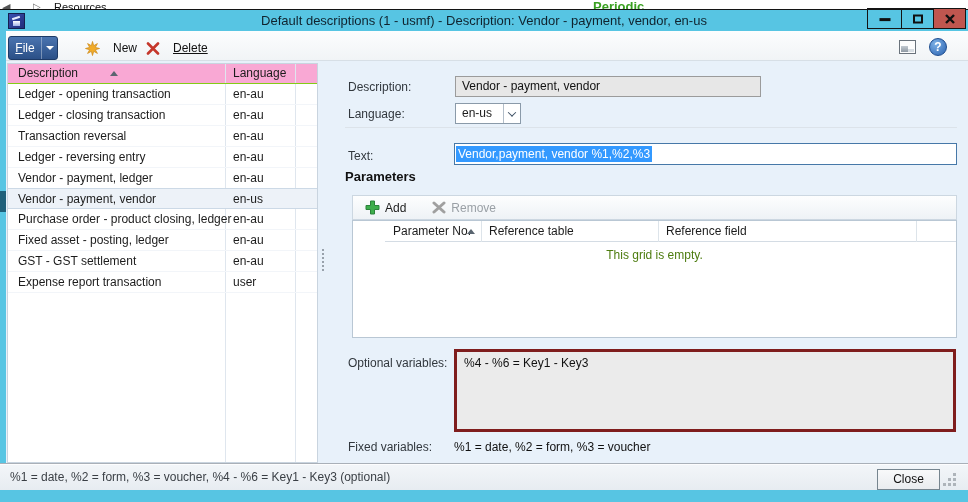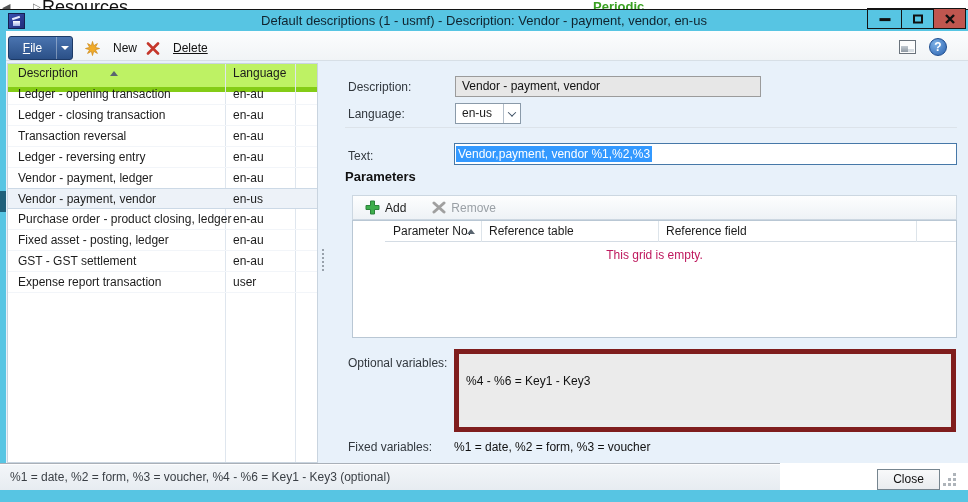--- a/index.html
+++ b/index.html
@@ -5,21 +5,21 @@
   * { margin:0; padding:0; box-sizing:border-box; }
   html,body { width:968px; height:502px; }
   body { font-family:"Liberation Sans","DejaVu Sans",sans-serif; font-size:12px; color:#1c1c1c; background:#fff; }
   .screen { position:relative; width:968px; height:502px; overflow:hidden; background:#fff; }
 
   
   .bg-strip { position:absolute; left:0; top:0; width:968px; height:10px; background:#fff; overflow:hidden; }
   .bg-strip .frag { position:absolute; top:0; line-height:14px; white-space:nowrap; }
   .frag-back { left:2px; color:#555; font-size:11px; }
   .frag-tri { left:33px; color:#777; font-size:10px; }
-  .frag-res { left:42px; color:#111; font-size:18px; }
+  .frag-res { left:54px; color:#111; font-size:11px; }
   .frag-per { left:593px; color:#3aa021; font-size:13px; font-weight:bold; }
 
   
   .titlebar { position:absolute; left:0; top:9px; width:968px; height:22px; background:#57c5e3; border-top:1px solid #141414; }
   .title-text { position:absolute; left:0; right:0; top:0; height:21px; line-height:21px; text-align:center; font-size:13px; color:#10232e; }
   .app-icon { position:absolute; left:8px; top:3px; width:17px; height:16px; background:linear-gradient(135deg,#3a4fb0,#202f7a); border:1px solid #15204f; }
   .app-icon i { position:absolute; display:block; background:#e8ecff; }
   .app-icon .m1 { left:3px; top:3px; width:8px; height:2px; transform:rotate(-18deg); }
   .app-icon .m2 { left:4px; top:7px; width:7px; height:5px; background:linear-gradient(#fefefe,#9fb2e8); }
   .captions { position:absolute; left:867px; top:-2px; height:21px; display:flex; border:1px solid #141414; }
@@ -27,39 +27,39 @@
   .cap-btn:first-child { border-left:none; width:33px; }
   .cap-close { background:#c0564f; }
   .glyph-min { position:absolute; left:50%; top:50%; width:11px; height:3px; background:#101010; transform:translate(-50%,-30%); }
   .glyph-max { position:absolute; left:50%; top:50%; width:10px; height:9px; border:2px solid #101010; transform:translate(-50%,-50%); }
   .glyph-close { position:absolute; left:50%; top:50%; transform:translate(-50%,-50%); }
 
   .toolbar { position:absolute; left:0; top:31px; width:968px; height:30px; background:linear-gradient(#fcfdfe,#f1f4f6); border-bottom:1px solid #d7dfe6; }
   .left-border { position:absolute; left:0; top:31px; width:6px; height:432px; background:#57c5e3; z-index:5; }
   .bottom-strip { position:absolute; left:0; top:490px; width:968px; height:12px; background:#57c5e3; }
 
-  .file-btn { position:absolute; left:8px; top:5px; width:65px; height:24px; border:1px solid #1d3a66; border-radius:3px; background:linear-gradient(#4a74b0,#2b5087); color:#fff; display:flex; align-items:center; cursor:default; }
+  .file-btn { position:absolute; left:8px; top:5px; width:50px; height:24px; border:1px solid #1d3a66; border-radius:3px; background:linear-gradient(#4a74b0,#2b5087); color:#fff; display:flex; align-items:center; cursor:default; }
   .file-label { flex:1; text-align:center; font-size:12px; }
   .file-label::first-letter { text-decoration:underline; }
   .file-caret-box { width:16px; height:100%; display:flex; align-items:center; justify-content:center; border-left:1px solid rgba(255,255,255,.35); }
   .caret-down { width:0; height:0; border-left:4px solid transparent; border-right:4px solid transparent; border-top:4px solid #fff; }
 
   .tb-btn { position:absolute; top:6px; height:22px; display:flex; align-items:center; gap:13px; color:#111; }
   .tb-new { left:85px; } .tb-delete { left:146px;text-decoration:underline; }
   .panes-icon { position:absolute; left:899px; top:9px; width:17px; height:14px; border:1px solid #6a737c; background:#fdfdfd; }
   .panes-icon i { position:absolute; left:1px; bottom:1px; width:7px; height:6px; background:linear-gradient(#c3cad1,#8f99a3); }
   .panes-icon b { position:absolute; right:1px; bottom:1px; width:6px; height:3px; background:#d7dde2; }
   .help-icon { position:absolute; left:929px; top:7px; width:18px; height:18px; border-radius:50%; background:radial-gradient(circle at 35% 30%,#7db1e6,#2a62b0); border:1px solid #1c4c8f; color:#fff; font-weight:bold; font-size:12px; text-align:center; line-height:16px; }
 
   
   .content { position:absolute; left:6px; top:61px; width:962px; height:402px; background:#e8f1fa; }
 
   
   .desc-grid { position:absolute; left:7px; top:63px; width:311px; height:400px; background:#fff; border:1px solid #c9d4df; z-index:2; }
-  .dg-header { position:relative; height:28px; border-bottom:5px solid #84cc16; background:#bef264; }
+  .dg-header { position:relative; height:20px; border-bottom:1px solid #84cc16; background:#f9a8d4; }
   .dg-h-desc { position:absolute; left:10px; top:0; line-height:19px; }
   .dg-h-lang { position:absolute; left:225px; top:0; line-height:19px; }
   .sort-up { display:inline-block; width:0; height:0; border-left:4px solid transparent; border-right:4px solid transparent; border-bottom:5px solid #5a6570; margin-left:32px; margin-bottom:1px; }
   .dg-colline { position:absolute; top:0; bottom:0; width:1px; background:#dfe6ee; }
   .dg-cl1 { left:217px; } .dg-cl2 { left:287px; }
   .dg-body { position:absolute; left:0; top:20px; right:0; bottom:0; }
   .dg-row { position:relative; height:21px; line-height:21px; border-bottom:1px solid #f2f5f9; }
   .dg-row.selected { background:#edf2f8; border-top:1px solid #ccd9e6; border-bottom:1px solid #ccd9e6; margin-top:-1px; }
   .dg-cell-desc { position:absolute; left:10px; white-space:nowrap; }
   .dg-cell-lang { position:absolute; left:225px; white-space:nowrap; }
@@ -83,27 +83,27 @@
   .strip-btn.disabled { color:#9aa0a6; }
 
   .param-grid { position:absolute; left:352px; top:220px; width:605px; height:118px; background:#fff; border:1px solid #b9c7d4; }
   .pg-header { position:relative; height:21px; border-bottom:1px solid #d4dce4;margin-left:32px; }
   .pg-h1 { position:absolute; left:8px; line-height:20px; }
   .pg-h2 { position:absolute; left:104px; line-height:20px; }
   .pg-h3 { position:absolute; left:281px; line-height:20px; }
   .pg-sort { position:absolute; left:82px; top:8px; width:0; height:0; border-left:4px solid transparent; border-right:4px solid transparent; border-bottom:5px solid #5a6570; }
   .pg-line { position:absolute; top:0; width:1px; background:#dde4ea; height:21px; }
   .pg-l1 { left:96px; } .pg-l2 { left:273px; } .pg-l3 { left:531px; }
-  .pg-empty { position:absolute; left:0; right:0; top:27px; text-align:center; color:#be185d; }
-
-  .ta-optional { position:absolute; left:454px; top:349px; width:502px; height:83px; background:#ebebeb; border:5px solid #7f1d1d; padding:19px 7px; line-height:16px; color:#111; }
+  .pg-empty { position:absolute; left:0; right:0; top:27px; text-align:center; color:#4d7c0f; }
+
+  .ta-optional { position:absolute; left:454px; top:349px; width:502px; height:83px; background:#ebebeb; border:3px solid #7f1d1d; padding:3px 7px; line-height:16px; color:#111; }
   .val-fixed { position:absolute; left:454px; top:440px; color:#111; }
 
   
-  .statusbar { position:absolute; left:0; top:463px; width:780px; height:27px; background:linear-gradient(#f3f6f9,#e7ecf1); border-top:1px solid #a9b0b8; box-shadow:inset 0 1px 0 #fdfdfe; }
+  .statusbar { position:absolute; left:0; top:463px; width:968px; height:27px; background:linear-gradient(#f3f6f9,#e7ecf1); border-top:1px solid #a9b0b8; box-shadow:inset 0 1px 0 #fdfdfe; }
   .status-text { position:absolute; left:10px; top:0; line-height:26px; color:#3a3f45; }
   .btn-close { position:absolute; left:877px; top:5px; width:63px; height:21px; background:linear-gradient(#f8f9fa,#e9ecef); border:1px solid #76858f; text-align:center; line-height:19px; color:#111; }
   .grip { position:absolute; left:953px; top:19px; width:3px; height:3px; background:#aeb4ba; box-shadow:-5px 0 #aeb4ba,-10px 0 #aeb4ba,0 -5px #aeb4ba,-5px -5px #aeb4ba,0 -10px #aeb4ba; }
 
   svg { display:block; }
 </style>
 </head>
 <body>
 
 <div class="screen">

